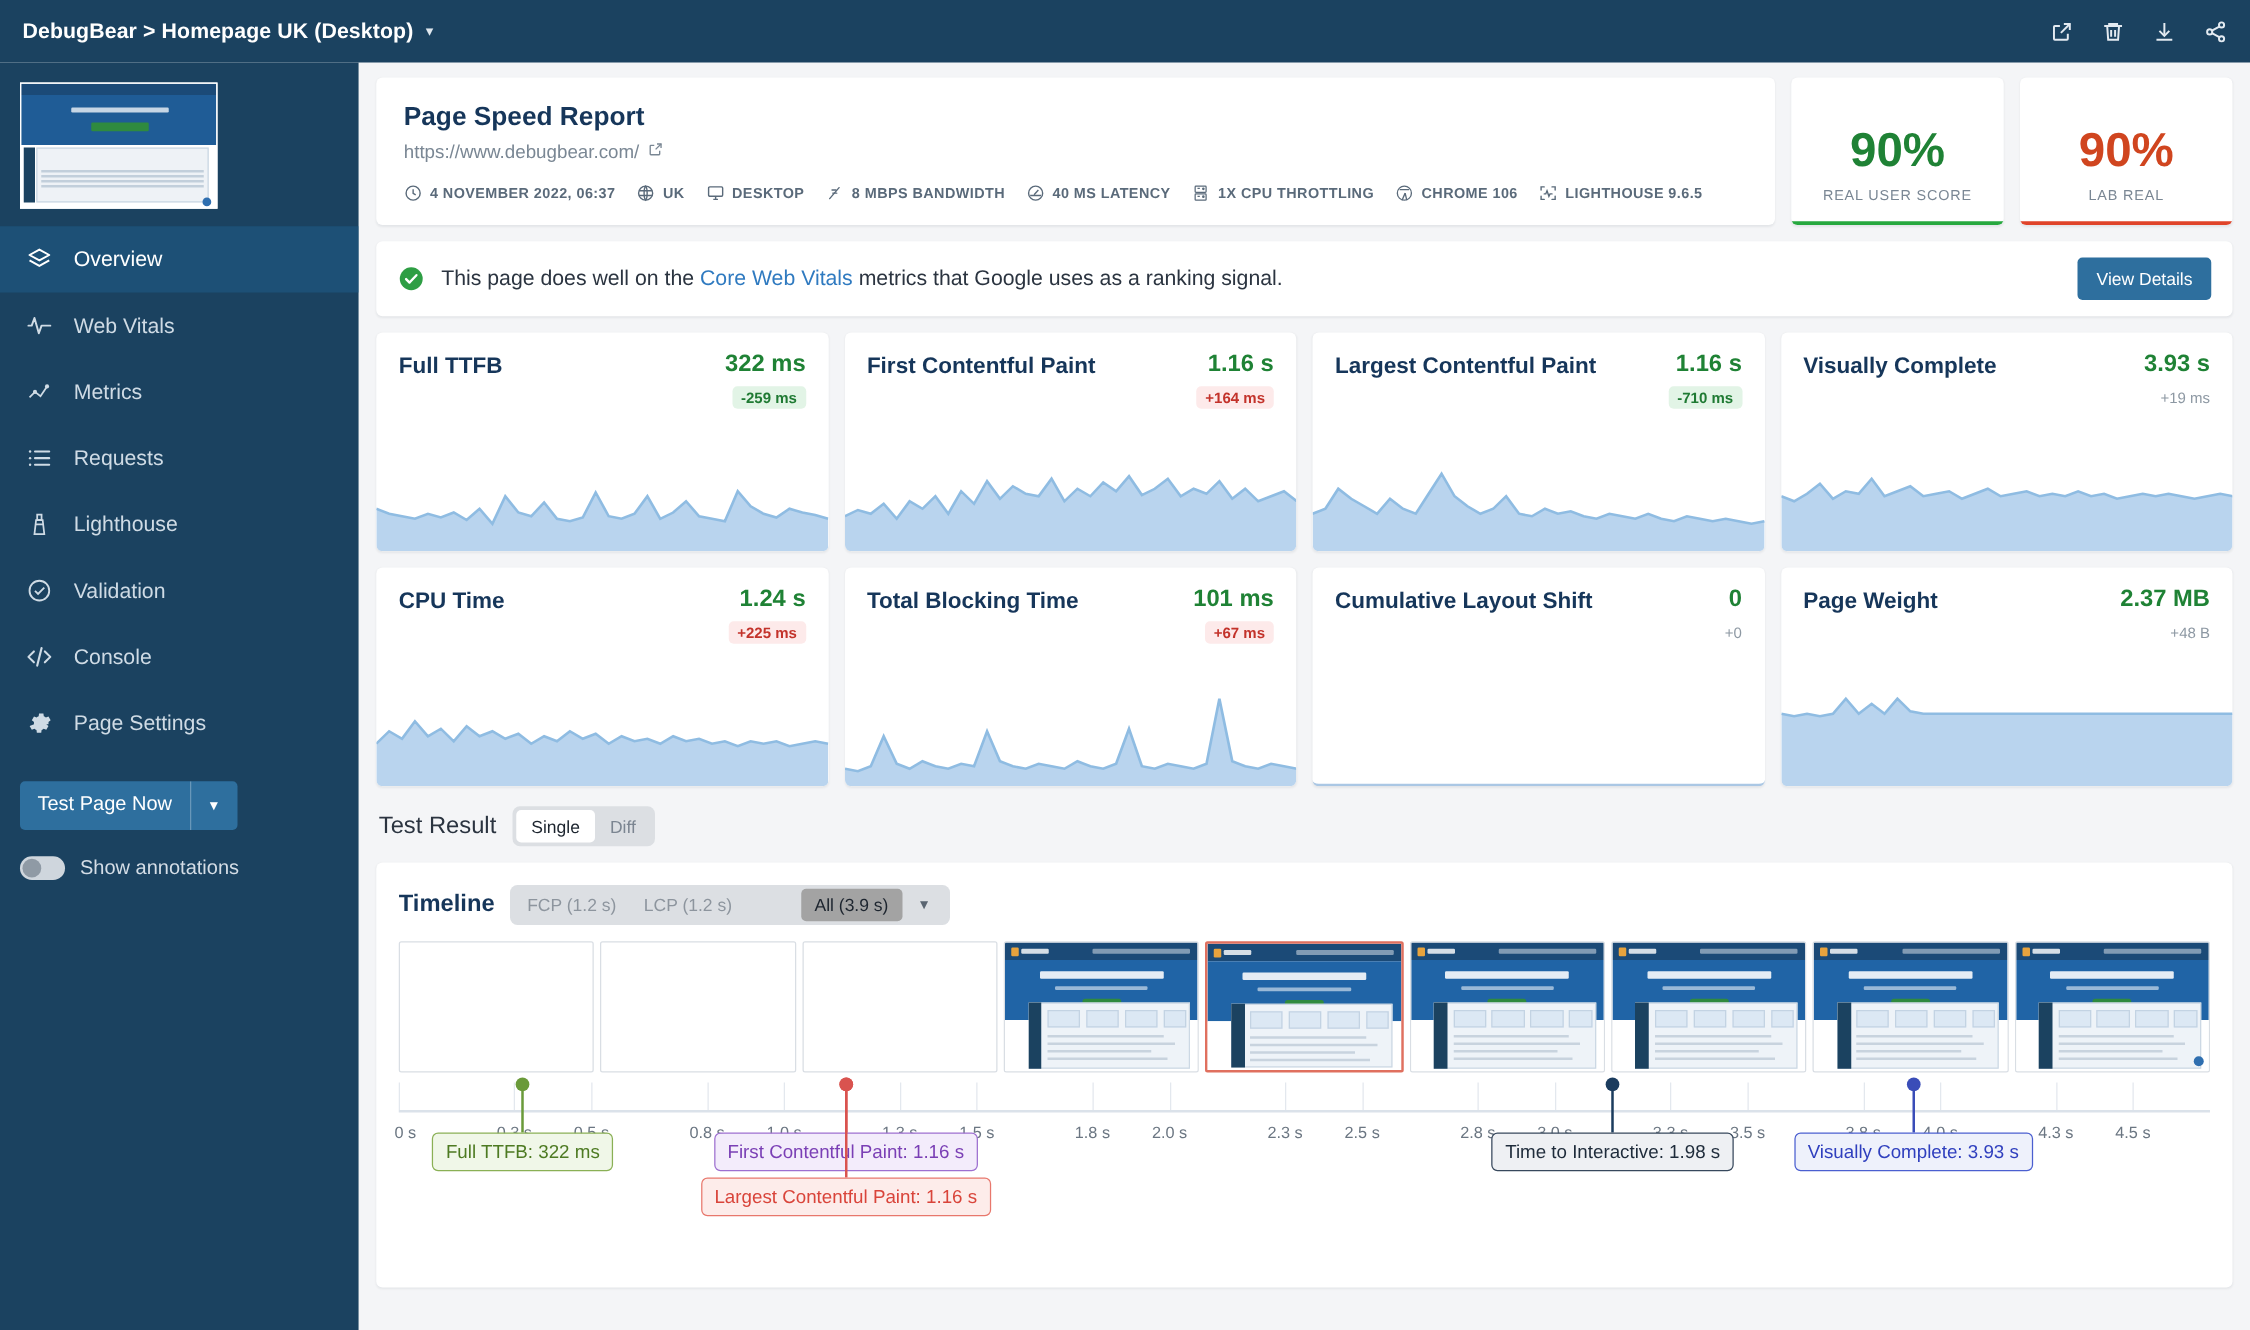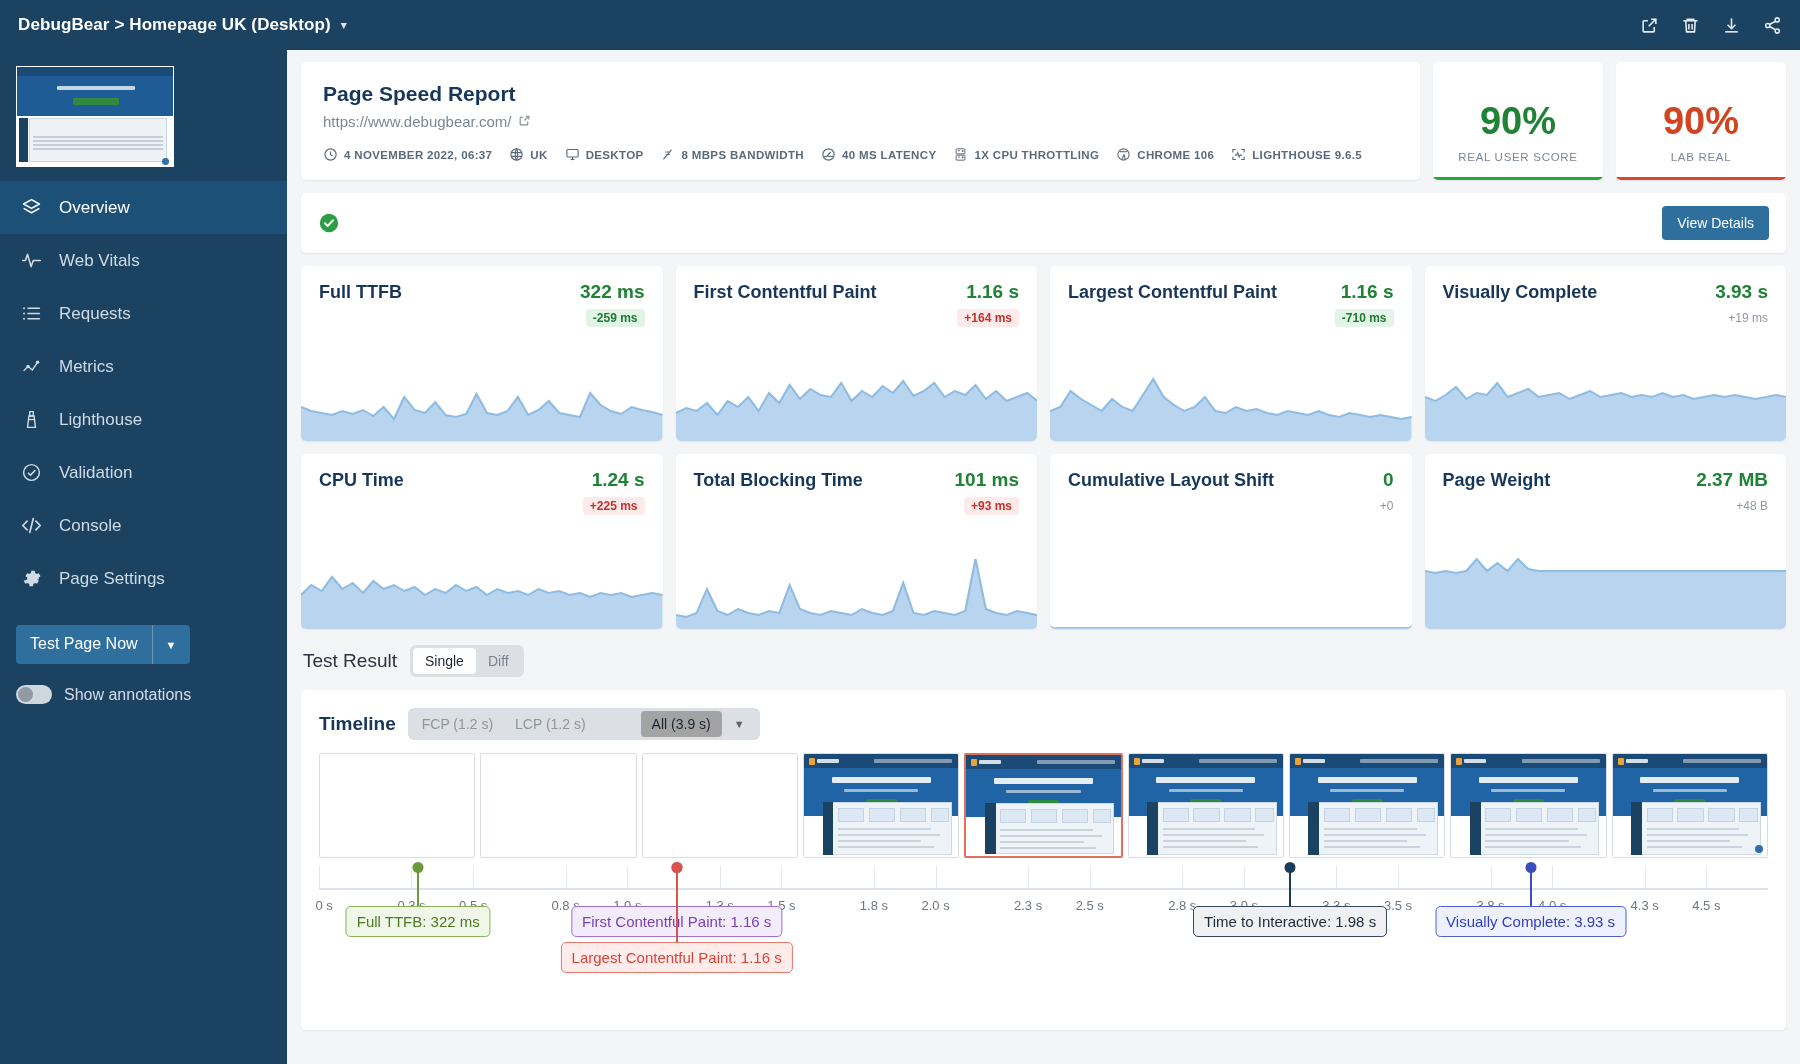--- a/index.html
+++ b/index.html
@@ -278,38 +278,38 @@
   <div class="nav-item">
     <span class="nav-ico">
       <svg width="21" height="21" viewBox="0 0 24 24" fill="none" stroke="currentColor" stroke-width="1.8" stroke-linecap="round" stroke-linejoin="round">
           <path d="M2 12h3l2.5-7 4 14L14 12h8"></path>
         </svg>
     </span>
     <span>Web Vitals</span>
   </div>
   <div class="nav-item">
     <span class="nav-ico">
+      <svg width="21" height="21" viewBox="0 0 24 24" fill="none" stroke="currentColor" stroke-width="1.6">
+          <path d="M3 17l5-5 5 4 6-9"></path>
+          <circle cx="8" cy="12" r="1.9" fill="currentColor" stroke="none"></circle>
+          <circle cx="19" cy="7" r="1.9" fill="currentColor" stroke="none"></circle>
+        </svg>
+    </span>
+    <span>Metrics</span>
+  </div>
+  <div class="nav-item">
+    <span class="nav-ico">
       <svg width="21" height="21" viewBox="0 0 24 24" fill="none" stroke="currentColor" stroke-width="1.9" stroke-linecap="round">
           <path d="M8 6h13M8 12h13M8 18h13"></path>
           <circle cx="3.5" cy="6" r="1.1" fill="currentColor" stroke="none"></circle>
           <circle cx="3.5" cy="12" r="1.1" fill="currentColor" stroke="none"></circle>
           <circle cx="3.5" cy="18" r="1.1" fill="currentColor" stroke="none"></circle>
         </svg>
     </span>
     <span>Requests</span>
-  </div>
-  <div class="nav-item">
-    <span class="nav-ico">
-      <svg width="21" height="21" viewBox="0 0 24 24" fill="none" stroke="currentColor" stroke-width="1.6">
-          <path d="M3 17l5-5 5 4 6-9"></path>
-          <circle cx="8" cy="12" r="1.9" fill="currentColor" stroke="none"></circle>
-          <circle cx="19" cy="7" r="1.9" fill="currentColor" stroke="none"></circle>
-        </svg>
-    </span>
-    <span>Metrics</span>
   </div>
   <div class="nav-item">
     <span class="nav-ico">
       <svg width="21" height="21" viewBox="0 0 24 24" fill="none" stroke="currentColor" stroke-width="1.6">
           <path d="M9 8h6l1.5 13h-9L9 8z"></path>
           <path d="M10 3h4v5h-4z"></path>
           <path d="M8 12h8"></path>
         </svg>
     </span>
     <span>Lighthouse</span>
@@ -455,20 +455,23 @@
     </div>
   </div>
 
   <div class="card cwv-banner">
     <span class="cwv-check">
       <svg width="22" height="22" viewBox="0 0 24 24">
           <circle cx="12" cy="12" r="10" fill="#2e9e44"></circle>
           <path d="M7.5 12.3l3 3 6-6.4" fill="none" stroke="#fff" stroke-width="2.1" stroke-linecap="round" stroke-linejoin="round"></path>
         </svg>
     </span>
+    <div class="cwv-text">
+      <span>This page does well on the </span><span class="lnk">Core Web Vitals</span><span> metrics that Google uses as a ranking signal.</span>
+    </div>
     <button class="view-details">View Details</button>
   </div>
 
   <div class="metrics-grid" id="metrics-grid">
       <div class="card m-card">
         <div class="m-top">
           <div class="m-name">Full TTFB</div>
           <div class="m-right"><div class="m-val" style="color: rgb(31, 130, 53);">322 ms</div><div class="m-delta good">-259 ms</div></div>
         </div>
         <div class="spark">
@@ -522,21 +525,21 @@
         <div class="spark">
           <svg viewBox="0 0 340 100" preserveAspectRatio="none">
             <path d="M0.0,66.0 L9.7,56.0 L19.4,62.0 L29.1,48.0 L38.9,60.0 L48.6,54.0 L58.3,64.0 L68.0,52.0 L77.7,60.0 L87.4,56.0 L97.1,62.0 L106.9,58.0 L116.6,66.0 L126.3,60.0 L136.0,64.0 L145.7,56.0 L155.4,62.0 L165.1,58.0 L174.9,66.0 L184.6,60.0 L194.3,64.0 L204.0,62.0 L213.7,66.0 L223.4,60.0 L233.1,64.0 L242.9,62.0 L252.6,66.0 L262.3,64.0 L272.0,68.0 L281.7,64.0 L291.4,66.0 L301.1,64.0 L310.9,68.0 L320.6,66.0 L330.3,64.0 L340.0,66.0 L340,100 L0,100 Z" fill="#b9d4ee"></path>
             <path d="M0.0,66.0 L9.7,56.0 L19.4,62.0 L29.1,48.0 L38.9,60.0 L48.6,54.0 L58.3,64.0 L68.0,52.0 L77.7,60.0 L87.4,56.0 L97.1,62.0 L106.9,58.0 L116.6,66.0 L126.3,60.0 L136.0,64.0 L145.7,56.0 L155.4,62.0 L165.1,58.0 L174.9,66.0 L184.6,60.0 L194.3,64.0 L204.0,62.0 L213.7,66.0 L223.4,60.0 L233.1,64.0 L242.9,62.0 L252.6,66.0 L262.3,64.0 L272.0,68.0 L281.7,64.0 L291.4,66.0 L301.1,64.0 L310.9,68.0 L320.6,66.0 L330.3,64.0 L340.0,66.0" fill="none" stroke="#8fbce2" stroke-width="2"></path>
           </svg>
         </div>
       </div>
       <div class="card m-card">
         <div class="m-top">
           <div class="m-name">Total Blocking Time</div>
-          <div class="m-right"><div class="m-val" style="color: rgb(31, 130, 53);">101 ms</div><div class="m-delta bad">+93 ms</div></div>
+          <div class="m-right"><div class="m-val" style="color: rgb(31, 130, 53);">101 ms</div><div class="m-delta bad">+67 ms</div></div>
         </div>
         <div class="spark">
           <svg viewBox="0 0 340 100" preserveAspectRatio="none">
             <path d="M0.0,86.0 L9.7,88.0 L19.4,84.0 L29.1,60.0 L38.9,82.0 L48.6,86.0 L58.3,80.0 L68.0,84.0 L77.7,86.0 L87.4,82.0 L97.1,84.0 L106.9,56.0 L116.6,80.0 L126.3,84.0 L136.0,86.0 L145.7,82.0 L155.4,84.0 L165.1,86.0 L174.9,80.0 L184.6,84.0 L194.3,86.0 L204.0,82.0 L213.7,54.0 L223.4,84.0 L233.1,86.0 L242.9,82.0 L252.6,84.0 L262.3,86.0 L272.0,82.0 L281.7,30.0 L291.4,80.0 L301.1,84.0 L310.9,86.0 L320.6,82.0 L330.3,84.0 L340.0,86.0 L340,100 L0,100 Z" fill="#b9d4ee"></path>
             <path d="M0.0,86.0 L9.7,88.0 L19.4,84.0 L29.1,60.0 L38.9,82.0 L48.6,86.0 L58.3,80.0 L68.0,84.0 L77.7,86.0 L87.4,82.0 L97.1,84.0 L106.9,56.0 L116.6,80.0 L126.3,84.0 L136.0,86.0 L145.7,82.0 L155.4,84.0 L165.1,86.0 L174.9,80.0 L184.6,84.0 L194.3,86.0 L204.0,82.0 L213.7,54.0 L223.4,84.0 L233.1,86.0 L242.9,82.0 L252.6,84.0 L262.3,86.0 L272.0,82.0 L281.7,30.0 L291.4,80.0 L301.1,84.0 L310.9,86.0 L320.6,82.0 L330.3,84.0 L340.0,86.0" fill="none" stroke="#8fbce2" stroke-width="2"></path>
           </svg>
         </div>
       </div>
       <div class="card m-card flatline">
         <div class="m-top">

